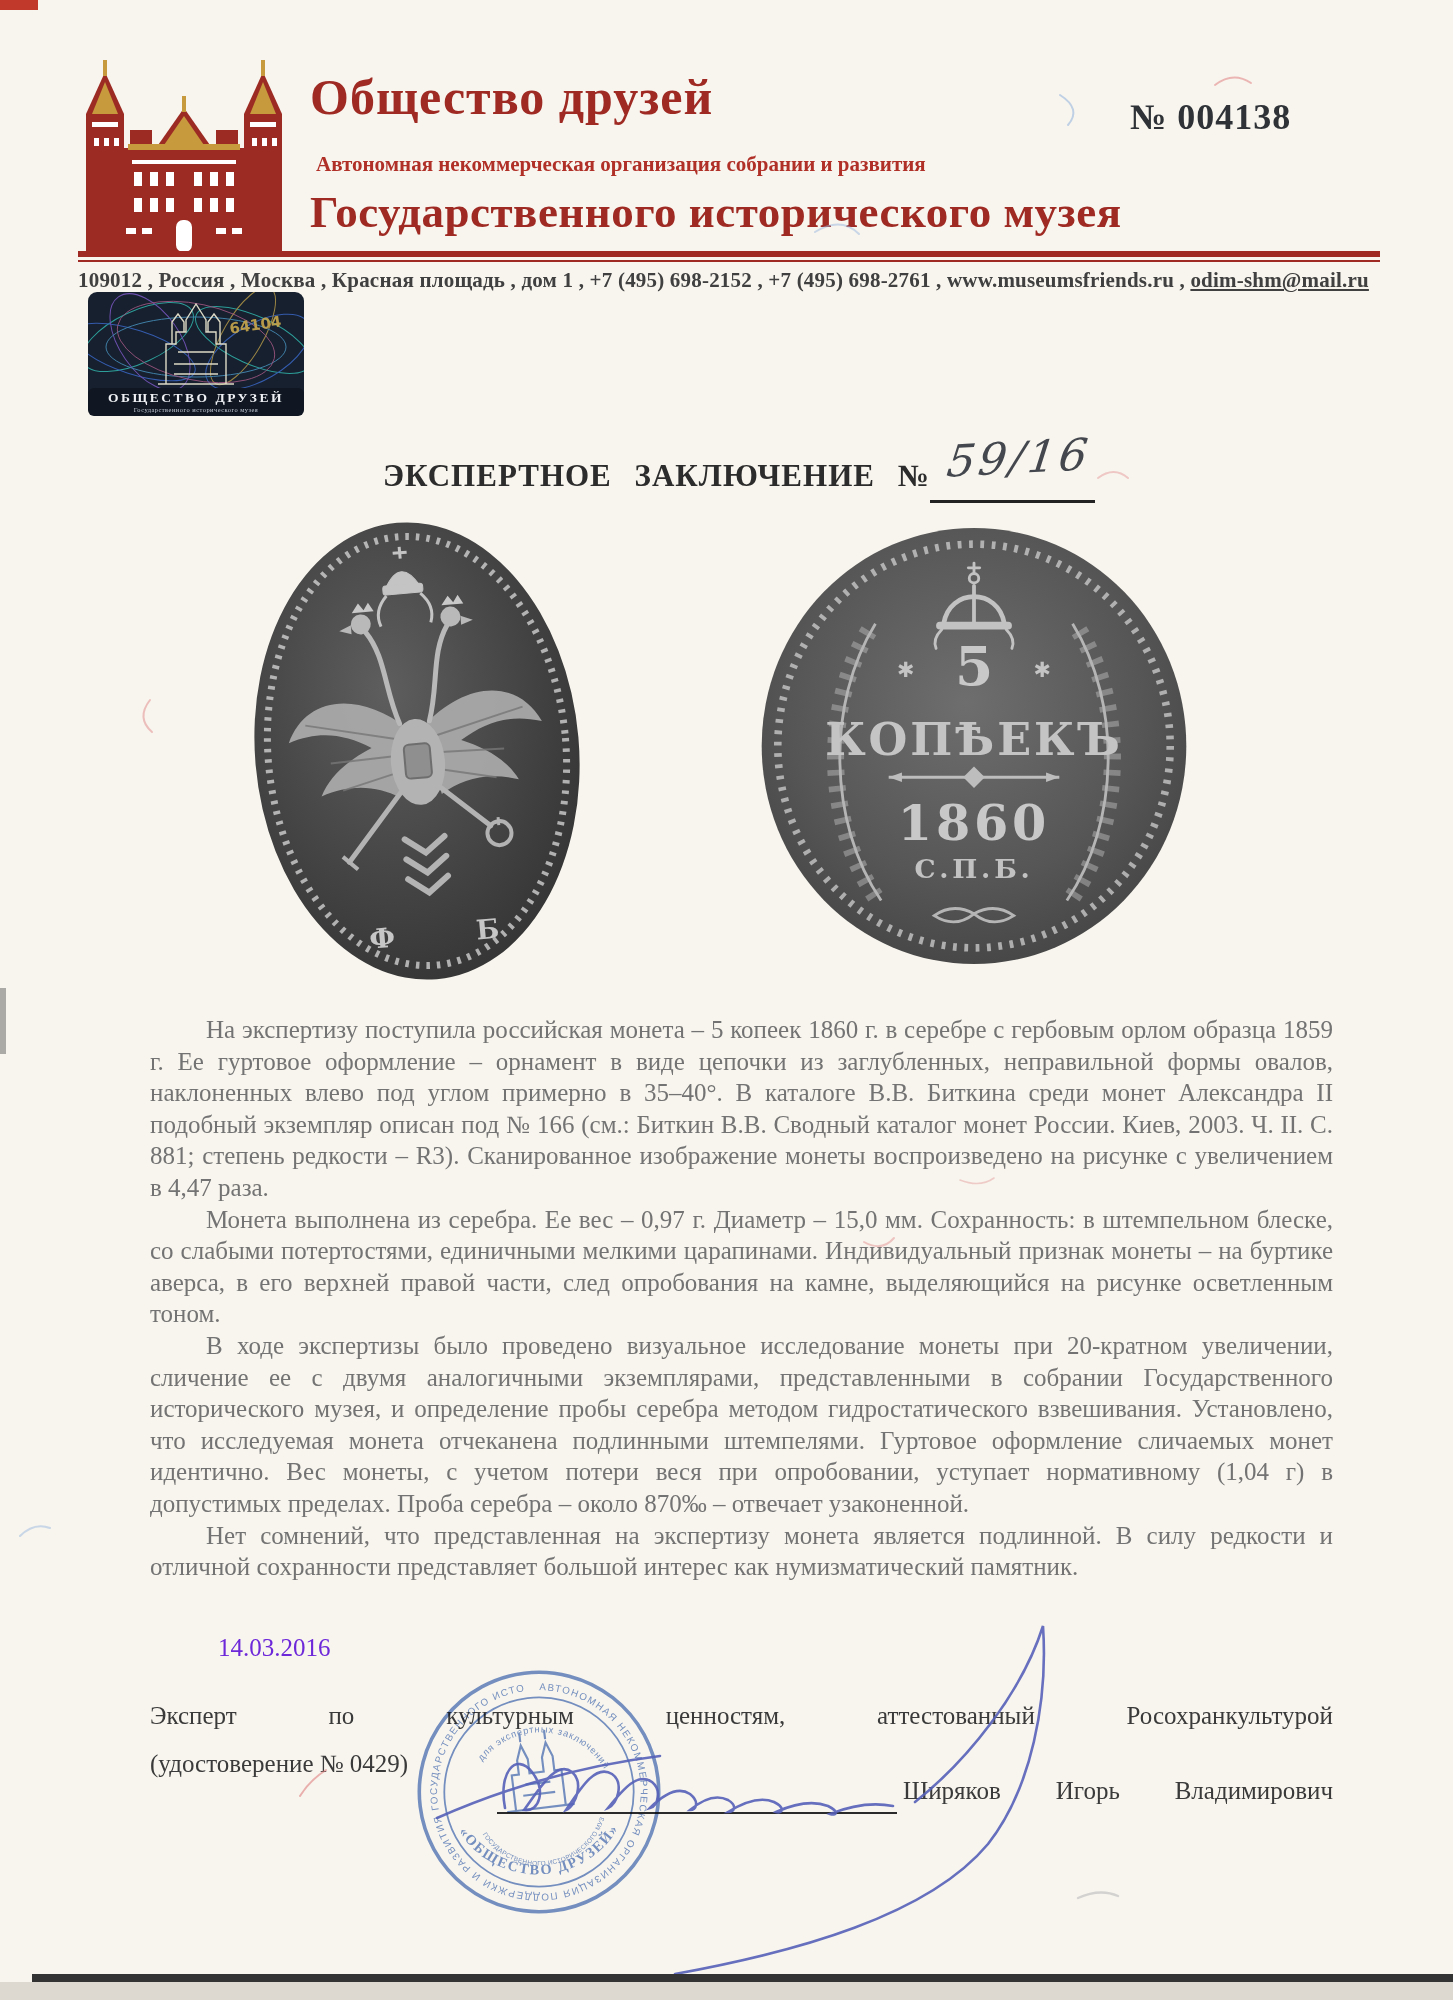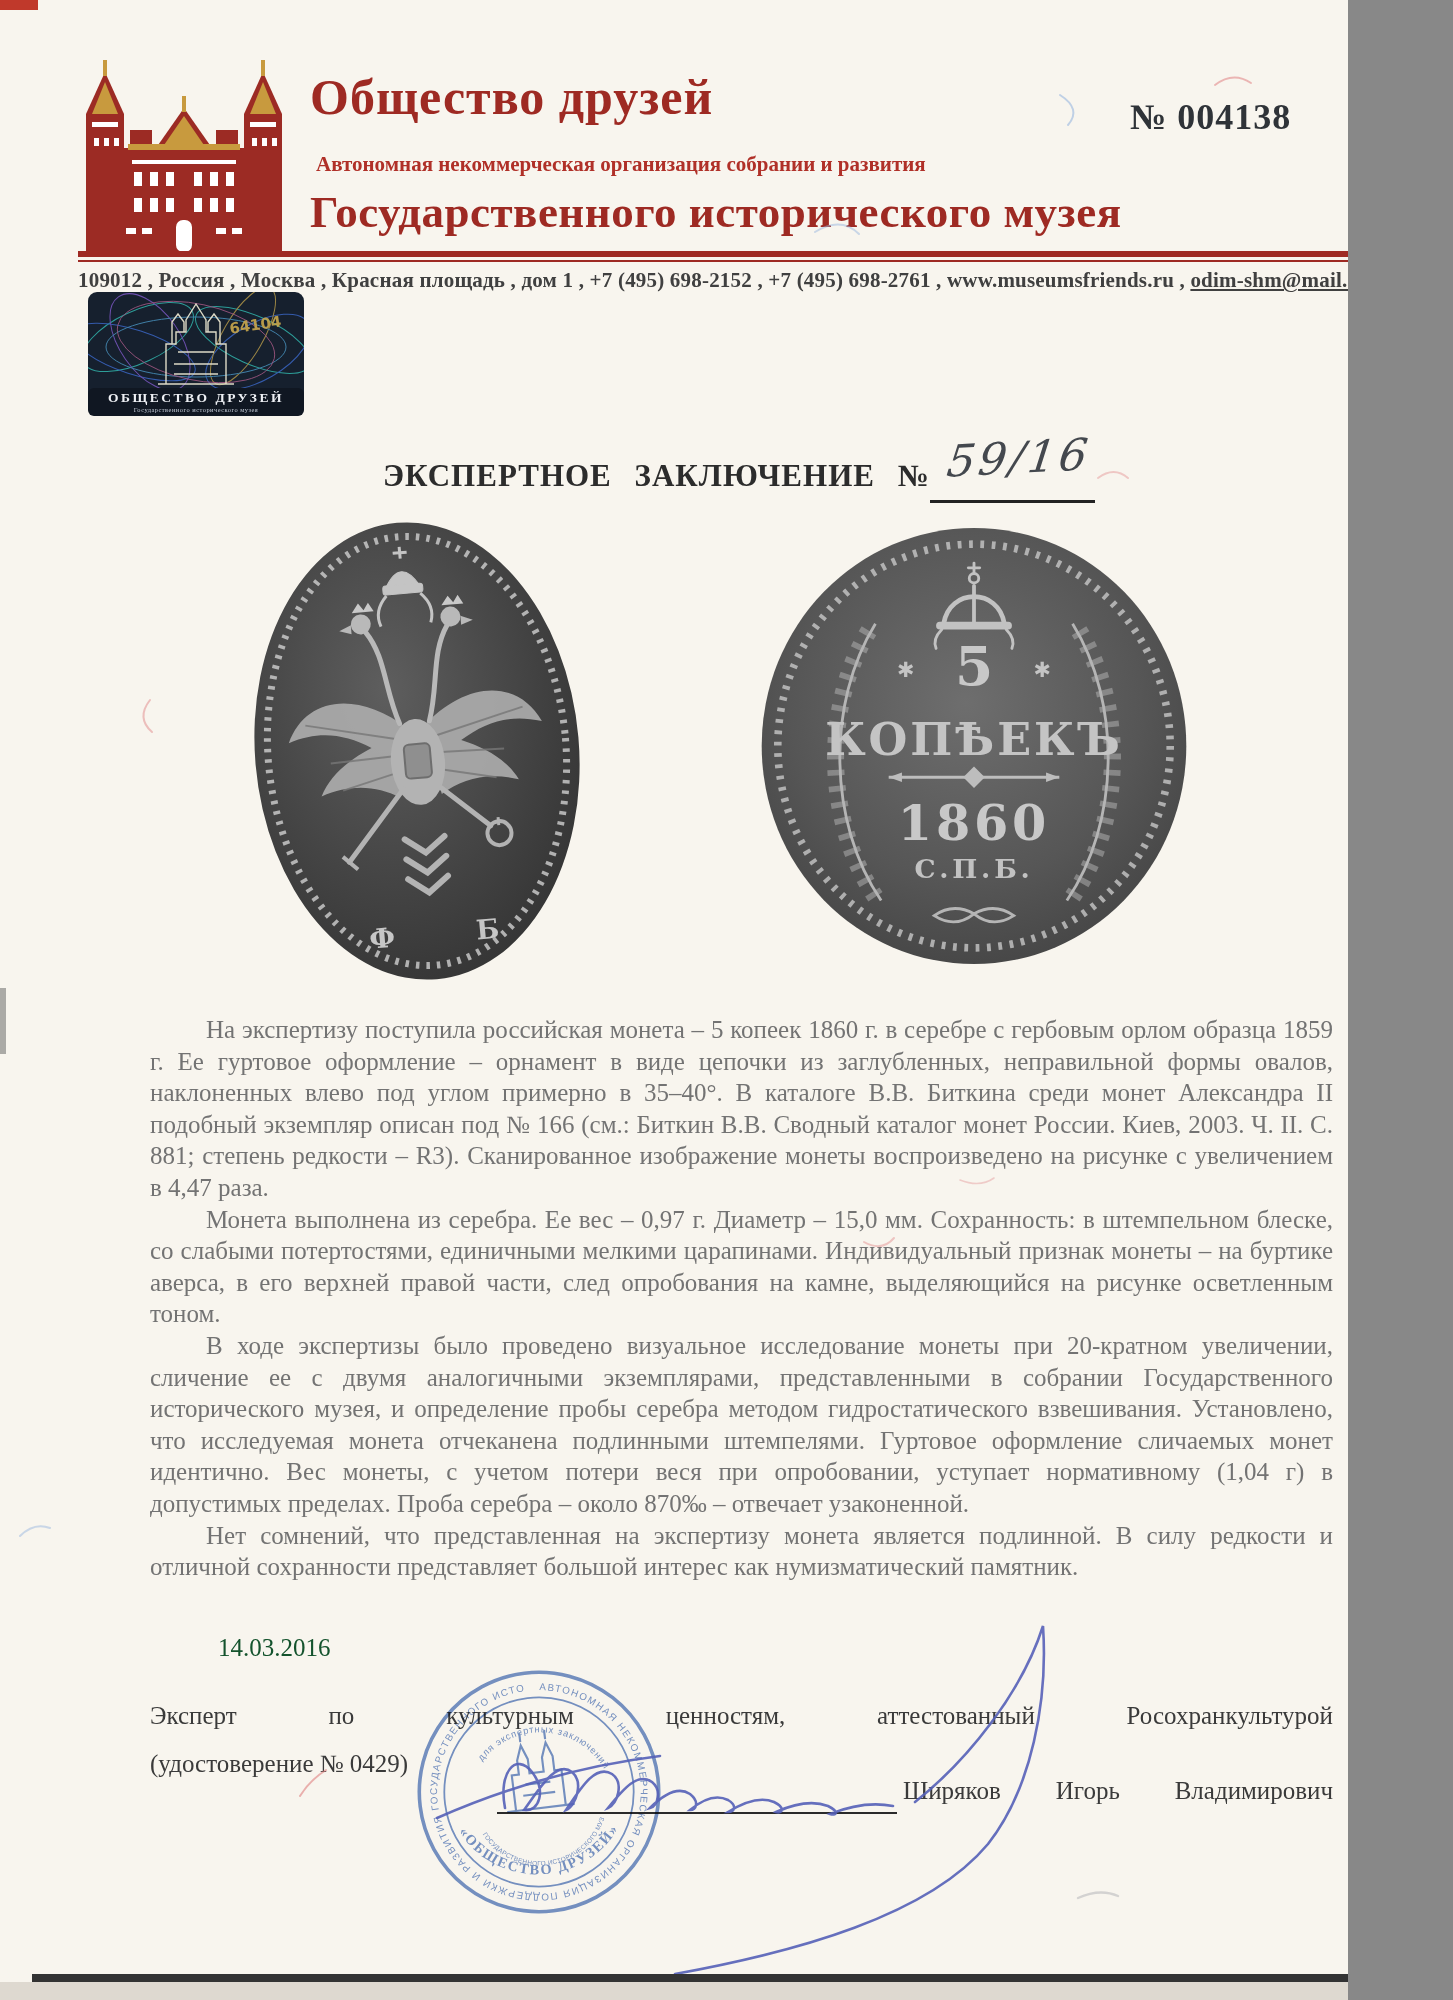--- a/index.html
+++ b/index.html
@@ -1,16 +1,16 @@
 <!DOCTYPE html>
 <html><head>
 <meta charset="utf-8">
 <style>
   html,body{margin:0;padding:0;background:#888;}
-  .page{position:relative;width:1348px;height:2000px;background:#f8f5ee;overflow:hidden;
+  .page{position:relative;width:1453px;height:2000px;background:#f8f5ee;overflow:hidden;
         font-family:"Liberation Serif", serif;color:#35383c;}
   .abs{position:absolute;}
 
   
   .org-title{left:310px;top:68px;font-size:50px;font-weight:bold;color:#9e2a23;letter-spacing:1px;}
   .org-sub{left:316px;top:152px;font-size:21px;font-weight:bold;color:#b03028;}
   .org-name{left:310px;top:186px;font-size:45px;font-weight:bold;color:#9e2a23;letter-spacing:.5px;}
   .doc-num{left:1130px;top:96px;font-size:36px;font-weight:bold;color:#2f3338;letter-spacing:1px;}
   .rule1{left:78px;top:251px;width:1302px;height:6px;background:#9e2a23;}
   .rule2{left:78px;top:260px;width:1302px;height:2px;background:#9e2a23;}
@@ -22,21 +22,21 @@
              letter-spacing:1px;word-spacing:14px;}
   .hand-num{left:948px;top:432px;font-size:44px;color:#44484e;
             font-style:italic;transform:skewX(-10deg) rotate(-3deg);
             font-family:"DejaVu Serif", serif;letter-spacing:3px;}
   .num-line{left:930px;top:500px;width:165px;height:3px;background:#222;}
 
   
   .body-text{left:150px;top:1014px;width:1183px;font-size:25px;line-height:31.6px;
              text-align:justify;color:#737373;}
   .body-text p{margin:0;text-indent:56px;}
-  .date{left:218px;top:1634px;font-size:25px;color:#14532d;text-align:right;}
+  .date{left:218px;top:1634px;font-size:25px;color:#6d28d9;text-align:right;}
   .sig1{left:150px;top:1702px;width:1183px;font-size:25px;color:#3a3a3a;
         text-align:justify;text-align-last:justify;}
   .sig2{left:150px;top:1750px;font-size:25px;color:#3a3a3a;}
   .sig-name{left:903px;top:1777px;width:430px;font-size:25px;color:#3a3a3a;
             text-align:justify;text-align-last:justify;}
   .sig-underline{left:497px;top:1812px;width:400px;height:2px;background:#2a2a2a;}
 
   .stamp-wrap{left:405px;top:1658px;width:268px;height:268px;mix-blend-mode:multiply;opacity:.85;
               transform:rotate(-7deg);}
   .sig-ink{left:380px;top:1590px;width:730px;height:410px;}

